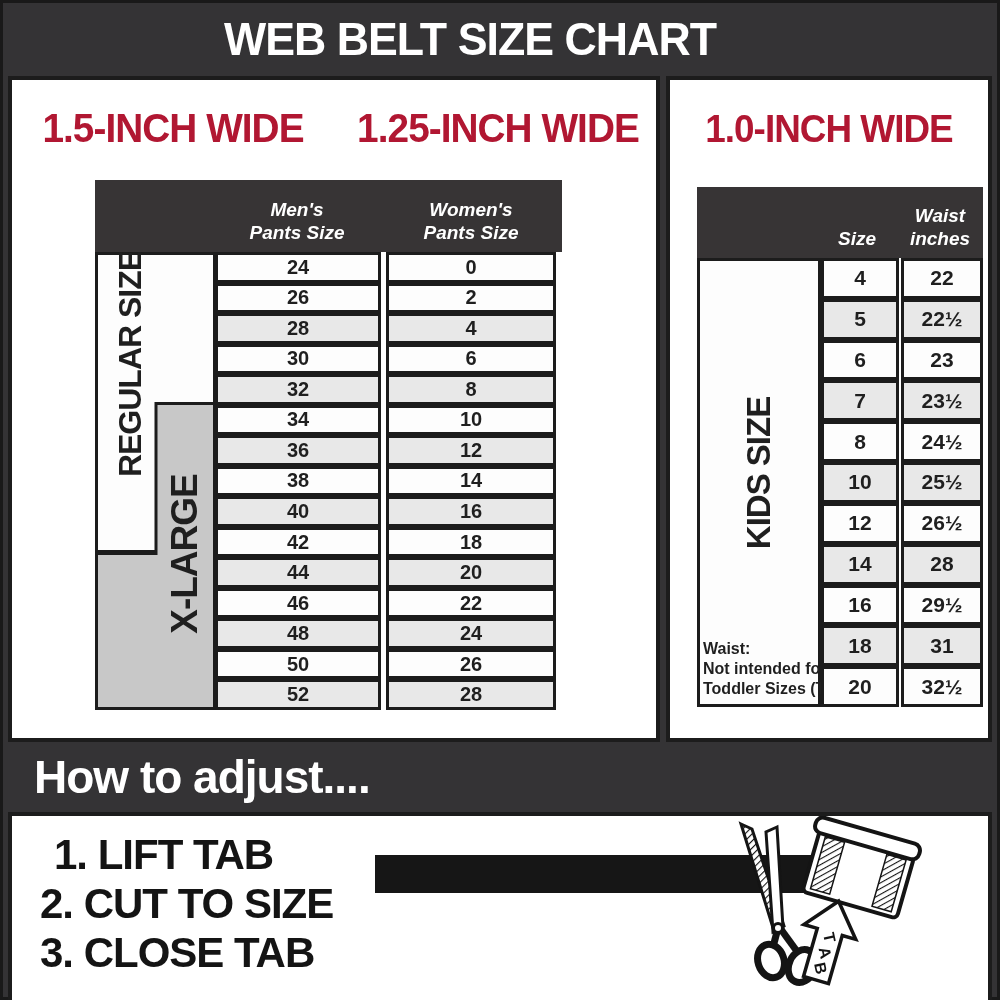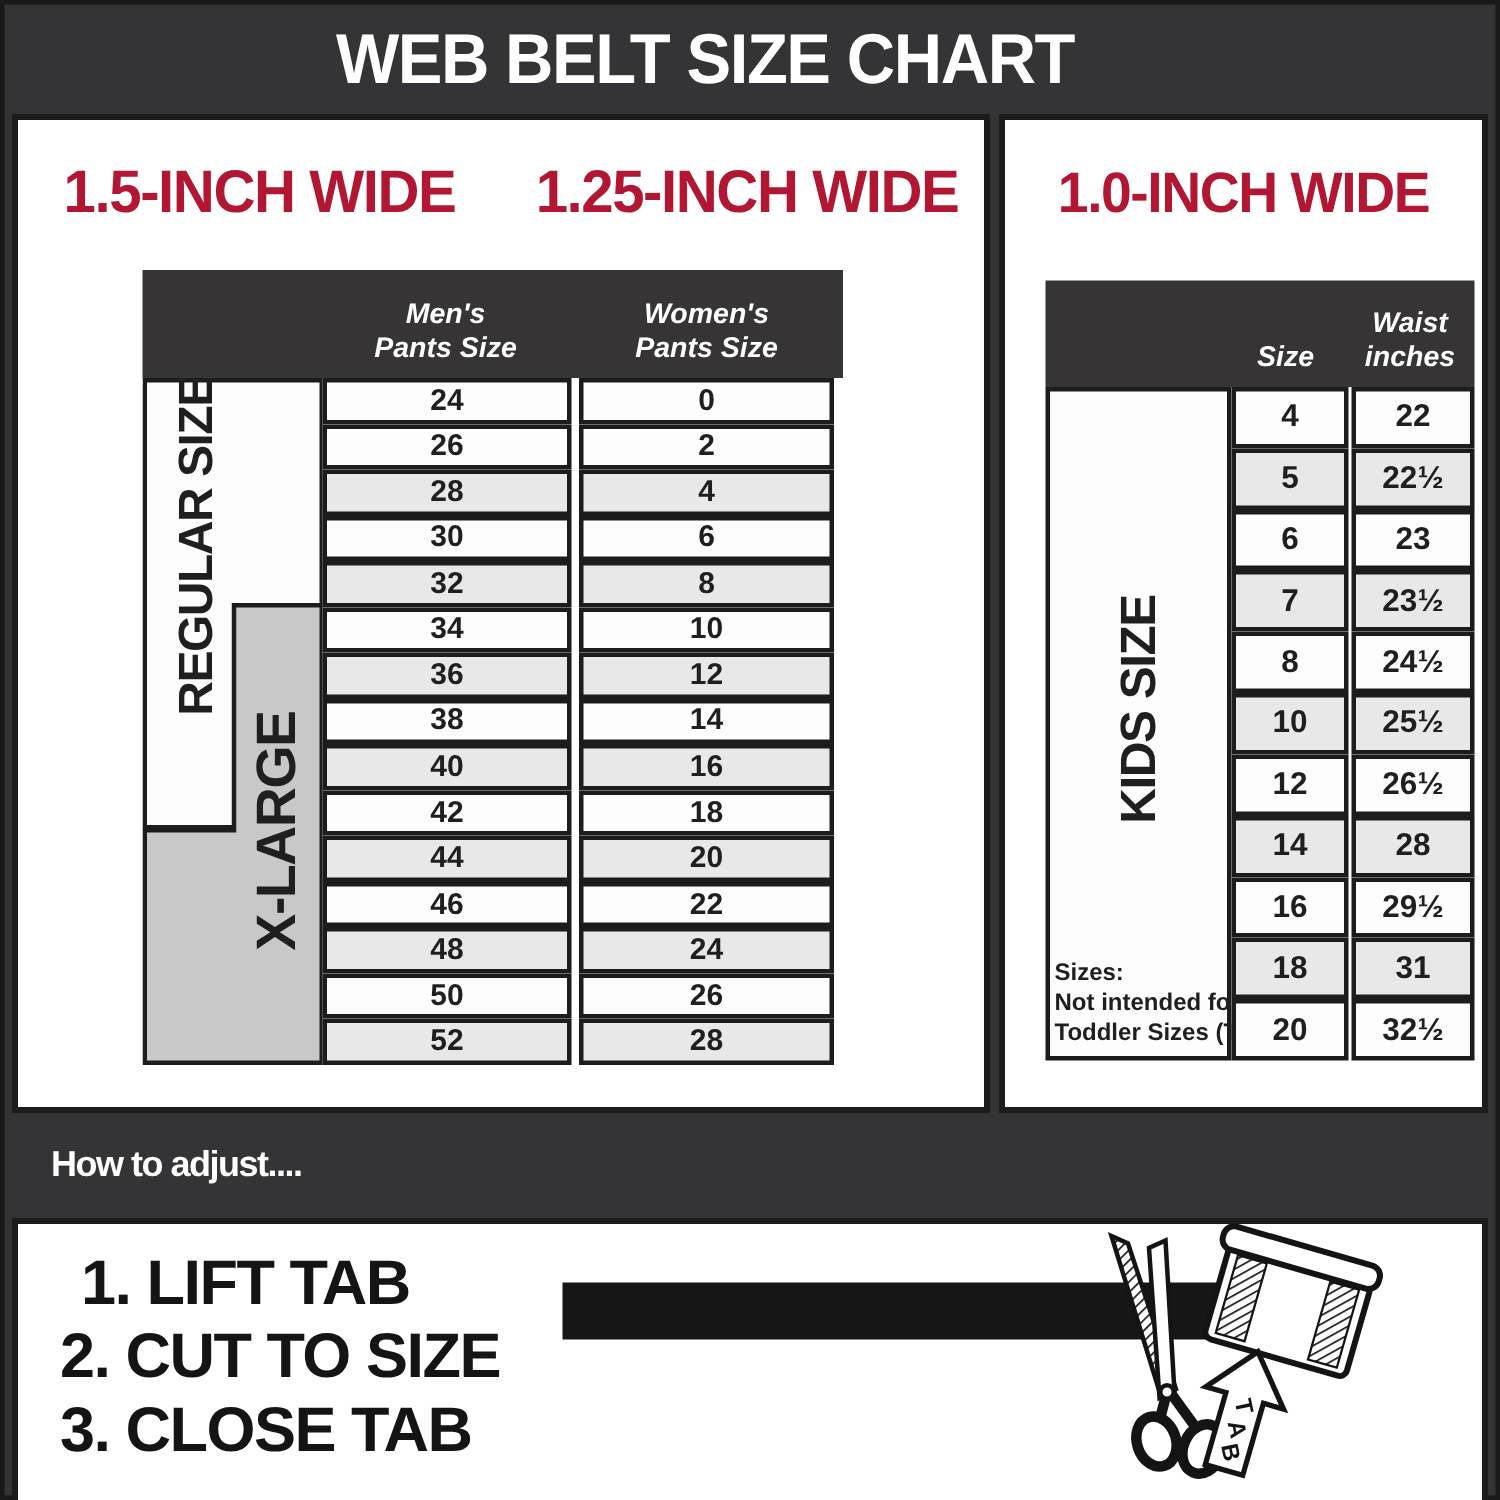--- a/index.html
+++ b/index.html
@@ -26,21 +26,21 @@
   #size-col .cell,#waist-col .cell{font-size:21px;}
   .cell.shaded{background:#e8e8e8;}
   #kids-box{position:absolute;left:27px;top:178px;width:124px;height:449px;
             background:#fdfdfd;border:3px solid #1c1c1c;box-sizing:border-box;}
   #kids-label{position:absolute;left:50%;top:212px;transform:translate(-50%,-50%) rotate(-90deg);
               font-size:33px;font-weight:bold;color:#1f1f1f;white-space:nowrap;letter-spacing:-1px;}
   #kids-note{position:absolute;left:3px;bottom:5px;font-size:16px;font-weight:bold;
              color:#1f1f1f;line-height:1.25;white-space:nowrap;}
   .howto-band{position:absolute;left:0;top:742px;width:1000px;height:70px;
               display:flex;align-items:center;}
-  .howto-band span{color:#ffffff;font-size:24px;font-weight:bold;padding-left:34px;
+  .howto-band span{color:#ffffff;font-size:46px;font-weight:bold;padding-left:34px;
                    letter-spacing:-1px;}
   #steps{position:absolute;left:28px;top:14px;color:#141414;font-weight:bold;
          font-size:42px;line-height:49px;letter-spacing:-1px;white-space:nowrap;}
   #steps .step:first-child{padding-left:14px;}
   #belt-illustration{position:absolute;left:340px;top:0;}
   svg text{font-family:"Liberation Sans","DejaVu Sans",sans-serif;}
 </style>
 </head>
 <body>
 
@@ -115,21 +115,21 @@
       <div class="thead-label" style="left:120px;width:80px;">Size</div>
       <div class="thead-label" style="left:202px;width:82px;">
         <div>Waist</div>
         <div>inches</div>
       </div>
     </div>
 
     <div id="kids-box">
       <div id="kids-label">KIDS SIZE</div>
       <div id="kids-note">
-        <div>Sizes:</div>
+        <div>Waist:</div>
         <div>Not intended for</div>
         <div>Toddler Sizes (T)</div>
       </div>
     </div>
 
     <div id="size-col" class="col" style="left:151px;top:178px;width:78px;height:449px;">
         <div class="cell">4</div>
         <div class="cell shaded">5</div>
         <div class="cell">6</div>
         <div class="cell shaded">7</div>

